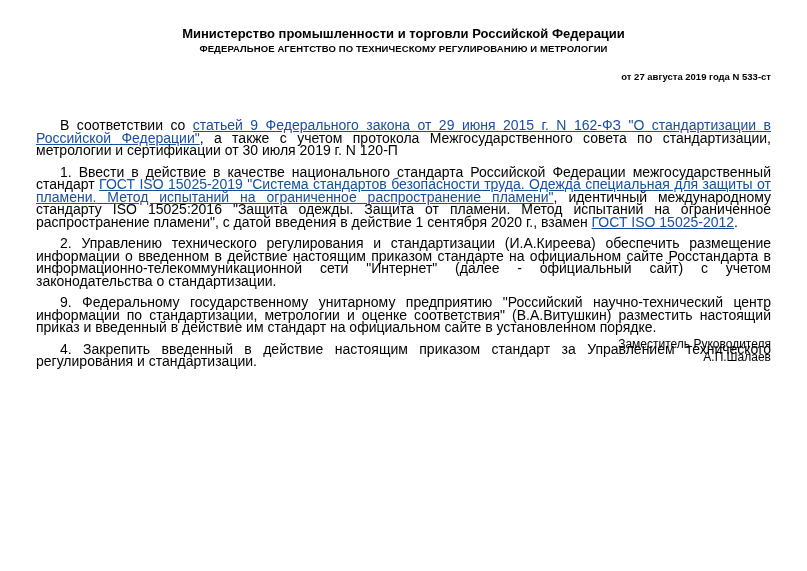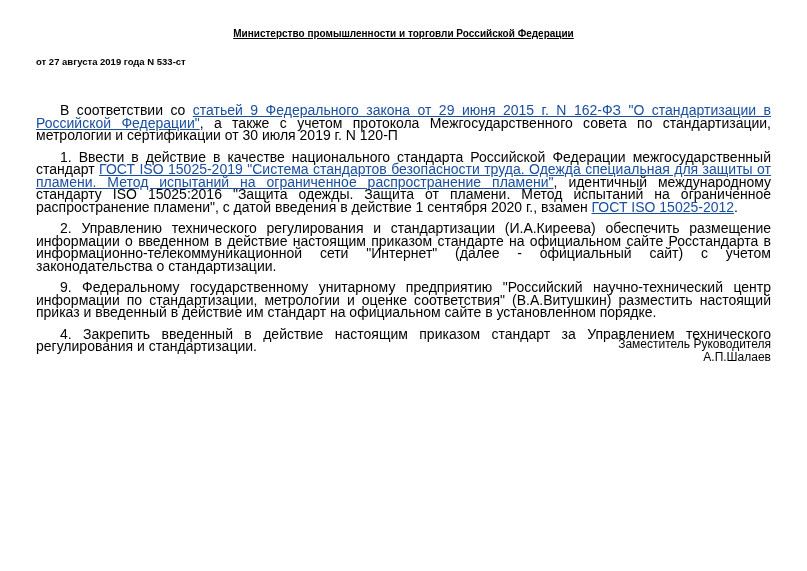--- a/index.html
+++ b/index.html
@@ -18,43 +18,42 @@
     position: relative;
     width: 807px;
     height: 571px;
     box-sizing: border-box;
     padding: 26px 36px 0 36px;
   }
   .header-block {
     text-align: center;
   }
   .hdr-line {
-    font-size: 10px;
+    font-size: 13px;
     font-weight: bold;
     line-height: 15px;
     color: #000;
-    text-decoration: underline;
   }
   .hdr-agency {
     font-size: 9.5px;
     font-weight: bold;
     line-height: 15px;
     letter-spacing: 0.1px;
   }
   .order-word {
     margin-top: 16px;
     font-size: 9.5px;
     font-weight: bold;
     text-align: center;
   }
   .order-date {
     margin-top: 15px;
     font-size: 9.5px;
     font-weight: bold;
-    text-align: left;
+    text-align: right;
   }
   .order-title {
     margin-top: 20px;
     font-size: 9.5px;
     font-weight: bold;
     text-align: center;
   }
   .body-block {
     margin-top: 37px;
     font-size: 14px;
@@ -90,20 +89,21 @@
     display: block;
   }
 </style>
 </head>
 <body>
 
 <div class="page">
 
   <div class="header-block">
     <div class="hdr-line">Министерство промышленности и торговли Российской Федерации</div>
+    <div class="hdr-agency">ФЕДЕРАЛЬНОЕ АГЕНТСТВО ПО ТЕХНИЧЕСКОМУ РЕГУЛИРОВАНИЮ И МЕТРОЛОГИИ</div>
   </div>
 
   <div class="order-date">от 27 августа 2019 года N 533-ст</div>
 
   <div class="body-block">
 
     <p class="para indent"><span>В соответствии со </span><a class="lnk u" href="#">статьей 9 Федерального закона от 29 июня 2015 г. N 162-ФЗ "О стандартизации в Российской Федерации"</a><span>, а также с учетом протокола Межгосударственного совета по стандартизации, метрологии и сертификации от 30 июля 2019 г. N 120-П</span></p>
 
 
     <p class="para indent"><span>1. Ввести в действие в качестве национального стандарта Российской Федерации межгосударственный стандарт </span><a class="lnk u" href="#">ГОСТ ISO 15025-2019 "Система стандартов безопасности труда. Одежда специальная для защиты от пламени. Метод испытаний на ограниченное распространение пламени"</a><span>, идентичный международному стандарту ISO 15025:2016 "Защита одежды. Защита от пламени. Метод испытаний на ограниченное распространение пламени", с датой введения в действие 1 сентября 2020 г., взамен </span><a class="lnk u" href="#">ГОСТ ISO 15025-2012</a><span>.</span></p>

